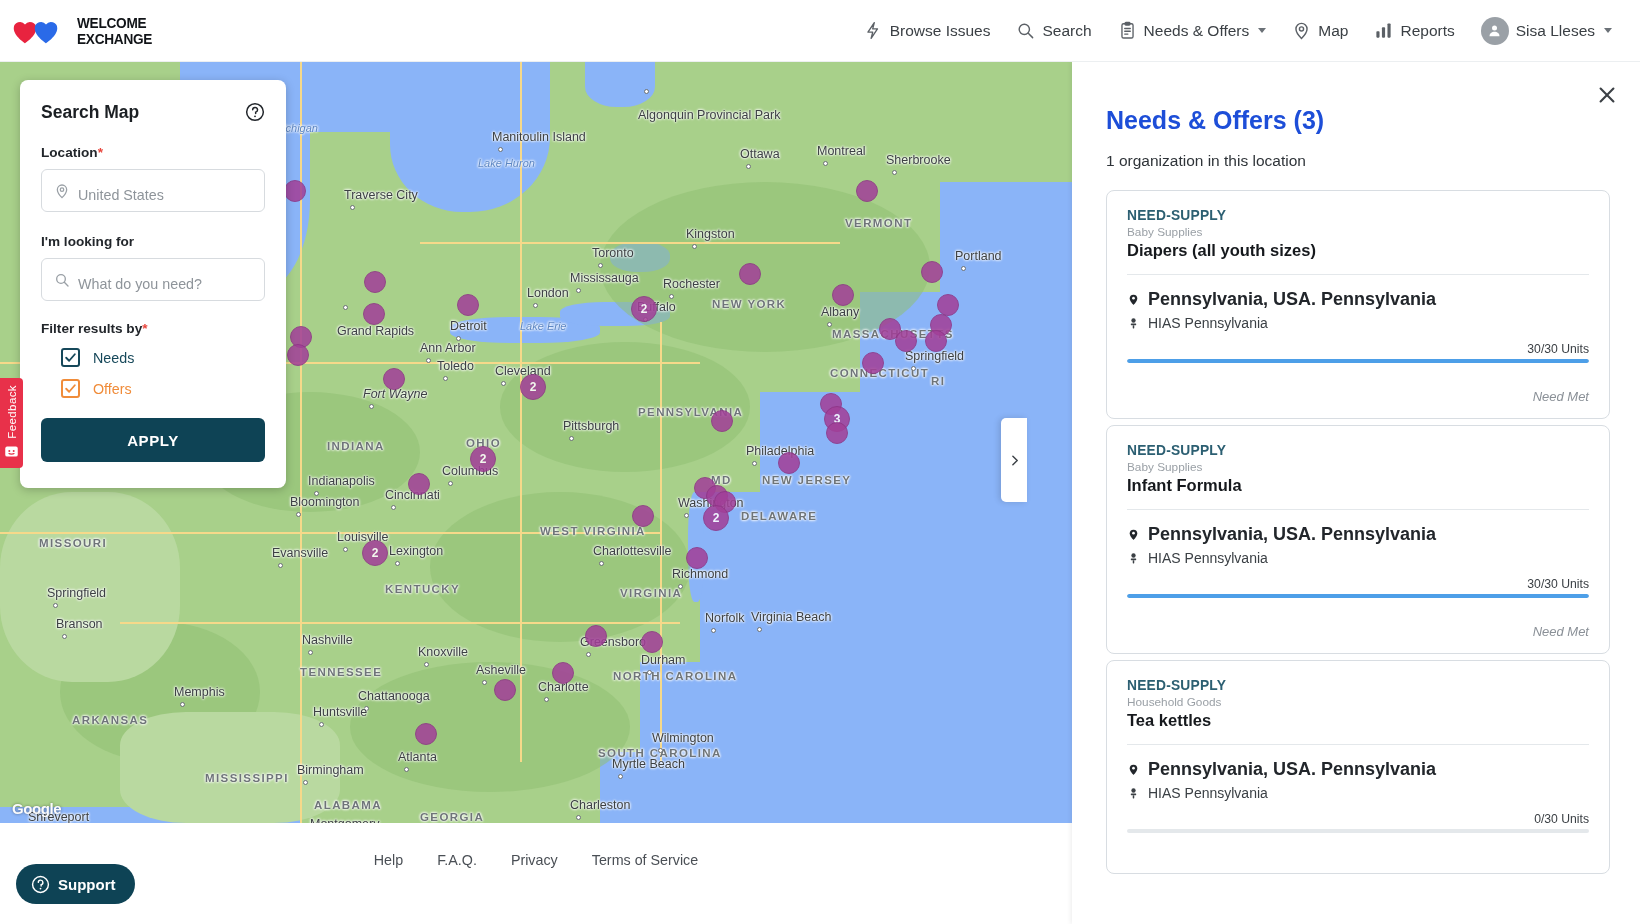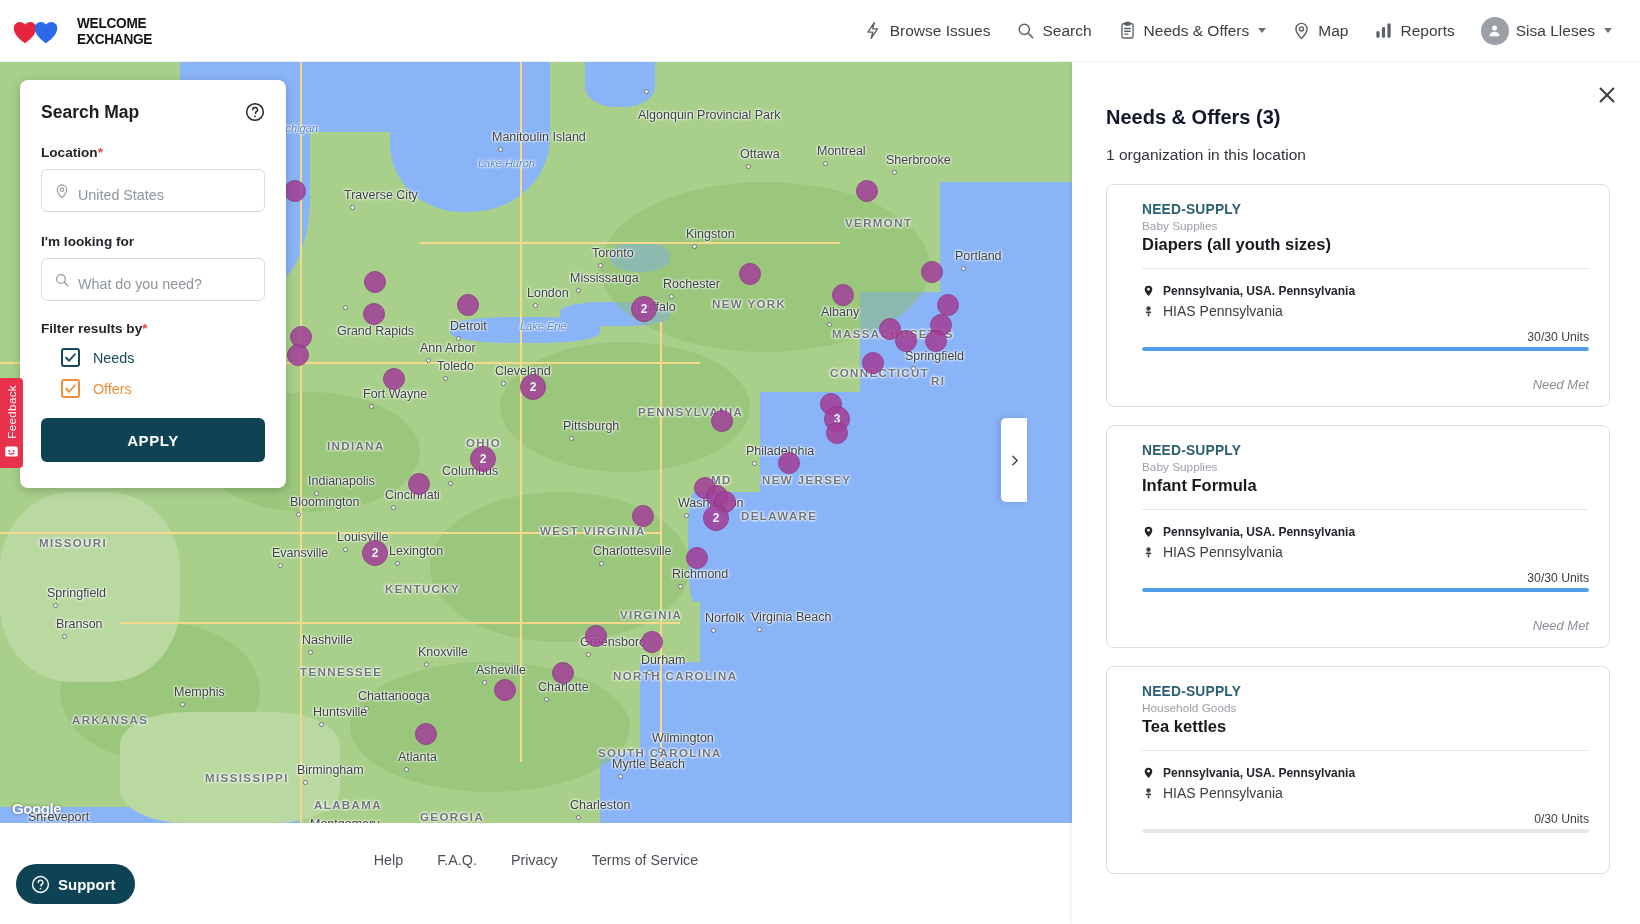--- a/index.html
+++ b/index.html
@@ -182,40 +182,40 @@
     position: absolute; left: 1072px; top: 62px; width: 568px; height: 862px;
     background: #fff; overflow: hidden; z-index: 35;
     box-shadow: -1px 0 5px rgba(0,0,0,.08);
   }
   .panel-close {
     position: absolute; right: 22px; top: 22px; width: 22px; height: 22px;
     cursor: pointer;
   }
   .panel-close svg { width: 100%; height: 100%; display: block; }
   .panel-title {
-    margin: 44px 0 12px 34px; font-size: 20px; font-weight: bold; color: #0f172a;
+    margin: 44px 0 12px 34px; font-size: 25px; font-weight: bold; color: #1d4ed8;
   }
   .panel-sub { margin: 17px 0 0 34px; font-size: 15.5px; color: #2f3439; }
   .cards { margin-top: 20px; padding: 0 30px 0 34px; }
   .card {
-    border: 1px solid #d8dde2; border-radius: 8px; padding: 17px 20px 14px 35px;
-    margin-bottom: 18px; background: #fff;
+    border: 1px solid #d8dde2; border-radius: 8px; padding: 17px 20px 14px 20px;
+    margin-bottom: 6px; background: #fff;
   }
   .card-kind {
     font-size: 13.8px; font-weight: bold; color: #2c5f72; letter-spacing: .2px;
   }
   .card-cat { margin-top: 2px; font-size: 11.8px; color: #9aa0a6; }
   .card-name { margin-top: 2px; font-size: 16.5px; font-weight: bold; color: #16191d; }
   .card-div { margin: 14px 0 14px 0; height: 1px; background: #e4e8eb; }
   .meta-row {
     display: flex; align-items: center; gap: 8px; margin-bottom: 5px;
   }
   .meta-row .mi { width: 13px; height: 15px; flex: 0 0 13px; }
   .meta-row .mi svg { width: 100%; height: 100%; display: block; }
-  .meta-loc { font-size: 12px; font-weight: bold; color: #22262b; }
+  .meta-loc { font-size: 18px; font-weight: bold; color: #22262b; }
   .meta-org { font-size: 14px; color: #3b4045; }
   .units {
     margin-top: 11px; text-align: right; font-size: 12.2px; color: #3b4045;
   }
   .bar-track {
     margin-top: 3px; height: 4px; border-radius: 2px; background: #e4e8eb;
     overflow: hidden;
   }
   .bar-fill { height: 100%; background: #4d9fe8; border-radius: 2px; }
   .status {
@@ -355,21 +355,21 @@
         <div class="maplabel state" style="left: 638px; top: 344px;">PENNSYLVANIA</div>
         <div class="maplabel state" style="left: 762px; top: 412px;">NEW JERSEY</div>
         <div class="maplabel state" style="left: 741px; top: 448px;">DELAWARE</div>
         <div class="maplabel state" style="left: 832px; top: 266px;">MASSACHUSETTS</div>
         <div class="maplabel state" style="left: 830px; top: 305px;">CONNECTICUT</div>
         <div class="maplabel state" style="left: 931px; top: 313px;">RI</div>
         <div class="maplabel state" style="left: 327px; top: 378px;">INDIANA</div>
         <div class="maplabel state" style="left: 466px; top: 375px;">OHIO</div>
         <div class="maplabel state" style="left: 540px; top: 463px;">WEST VIRGINIA</div>
         <div class="maplabel state" style="left: 385px; top: 521px;">KENTUCKY</div>
-        <div class="maplabel state" style="left: 620px; top: 547px;">VIRGINIA</div>
+        <div class="maplabel state" style="left: 620px; top: 525px;">VIRGINIA</div>
         <div class="maplabel state" style="left: 300px; top: 604px;">TENNESSEE</div>
         <div class="maplabel state" style="left: 613px; top: 608px;">NORTH CAROLINA</div>
         <div class="maplabel state" style="left: 570px; top: 685px; padding-left: 28px;">SOUTH CAROLINA</div>
         <div class="maplabel state" style="left: 420px; top: 749px;">GEORGIA</div>
         <div class="maplabel state" style="left: 314px; top: 737px;">ALABAMA</div>
         <div class="maplabel state" style="left: 205px; top: 710px;">MISSISSIPPI</div>
         <div class="maplabel state" style="left: 72px; top: 652px;">ARKANSAS</div>
         <div class="maplabel state" style="left: 39px; top: 475px;">MISSOURI</div>
         <div class="maplabel state" style="left: 711px; top: 412px;">MD</div>
         <div class="maplabel city" style="left: 740px; top: 85px;">Ottawa</div>
@@ -407,21 +407,21 @@
         <div class="maplabel city" style="left: 563px; top: 357px;">Pittsburgh</div>
         <div class="citydot" style="left: 569px; top: 374px;"></div>
         <div class="maplabel city" style="left: 442px; top: 402px;">Columbus</div>
         <div class="citydot" style="left: 448px; top: 419px;"></div>
         <div class="maplabel city" style="left: 385px; top: 426px;">Cincinnati</div>
         <div class="citydot" style="left: 391px; top: 443px;"></div>
         <div class="maplabel city" style="left: 308px; top: 412px;">Indianapolis</div>
         <div class="citydot" style="left: 314px; top: 429px;"></div>
         <div class="maplabel city" style="left: 290px; top: 433px;">Bloomington</div>
         <div class="citydot" style="left: 296px; top: 450px;"></div>
-        <div class="maplabel city" style="left: 363px; top: 325px;">Fort Wayne</div>
+        <div class="maplabel city" style="left: 363px; top: 325px; font-style: italic;">Fort Wayne</div>
         <div class="citydot" style="left: 369px; top: 342px;"></div>
         <div class="maplabel city" style="left: 337px; top: 230px; margin-top: 32px;">Grand Rapids</div>
         <div class="citydot" style="left: 343px; top: 243px;"></div>
         <div class="maplabel city" style="left: 344px; top: 126px;">Traverse City</div>
         <div class="citydot" style="left: 350px; top: 143px;"></div>
         <div class="maplabel city" style="left: 746px; top: 382px;">Philadelphia</div>
         <div class="citydot" style="left: 752px; top: 399px;"></div>
         <div class="maplabel city" style="left: 678px; top: 434px;">Washington</div>
         <div class="citydot" style="left: 684px; top: 451px;"></div>
         <div class="maplabel city" style="left: 337px; top: 468px;">Louisville</div>

